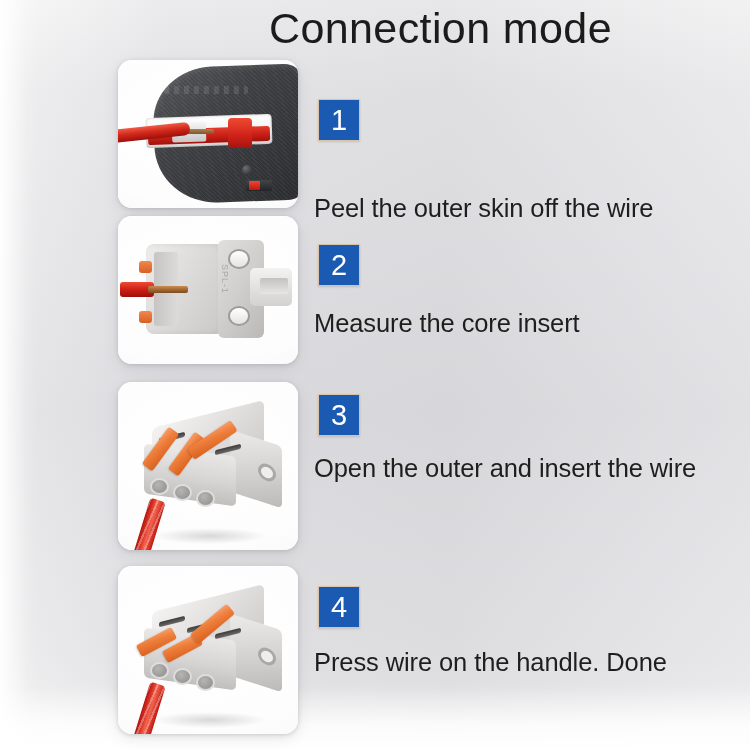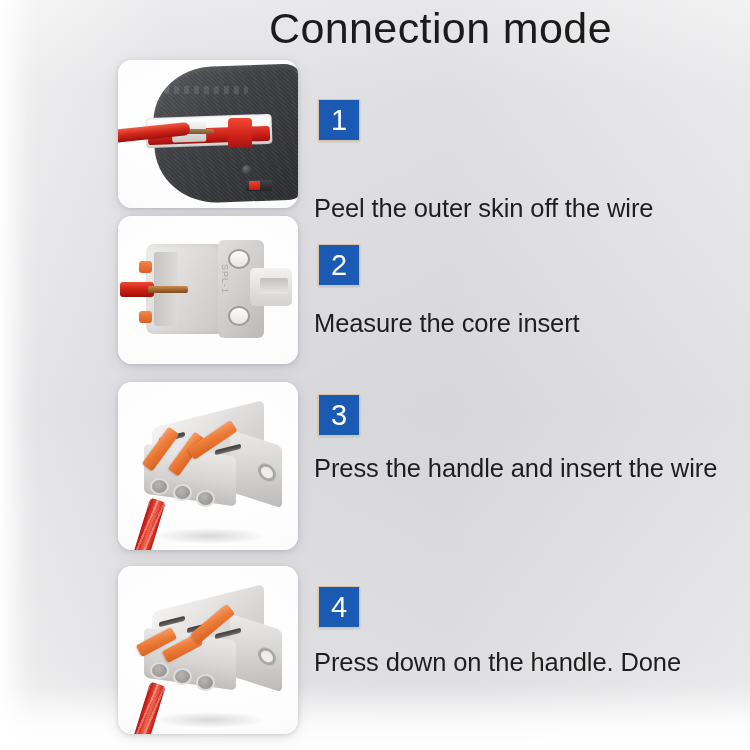--- a/index.html
+++ b/index.html
@@ -505,21 +505,21 @@
             <div class="lever lever-3"></div>
             <div class="conn-wire">
               <div class="conn-wire-stripes"></div>
             </div>
             <div class="conn-shadow"></div>
           </div>
         </div>
       </div>
       <div class="step-text-col">
         <div class="badge">3</div>
-        <div class="caption">Press the handle and insert the wire</div>
+        <div class="caption">Open the outer and insert the wire</div>
       </div>
     </div>
 
     <div class="step step-4">
       <div class="photo-card">
         <div class="photo-inner">
           <div class="conn closed">
             <div class="conn-top"></div>
             <div class="conn-side"></div>
             <div class="conn-front"></div>
@@ -535,18 +535,18 @@
             <div class="lever lever-3"></div>
             <div class="conn-wire">
               <div class="conn-wire-stripes"></div>
             </div>
             <div class="conn-shadow"></div>
           </div>
         </div>
       </div>
       <div class="step-text-col">
         <div class="badge">4</div>
-        <div class="caption">Press down on the handle. Done</div>
+        <div class="caption">Press wire on the handle. Done</div>
       </div>
     </div>
 
   </div>
 </div>
 
 </body></html>

